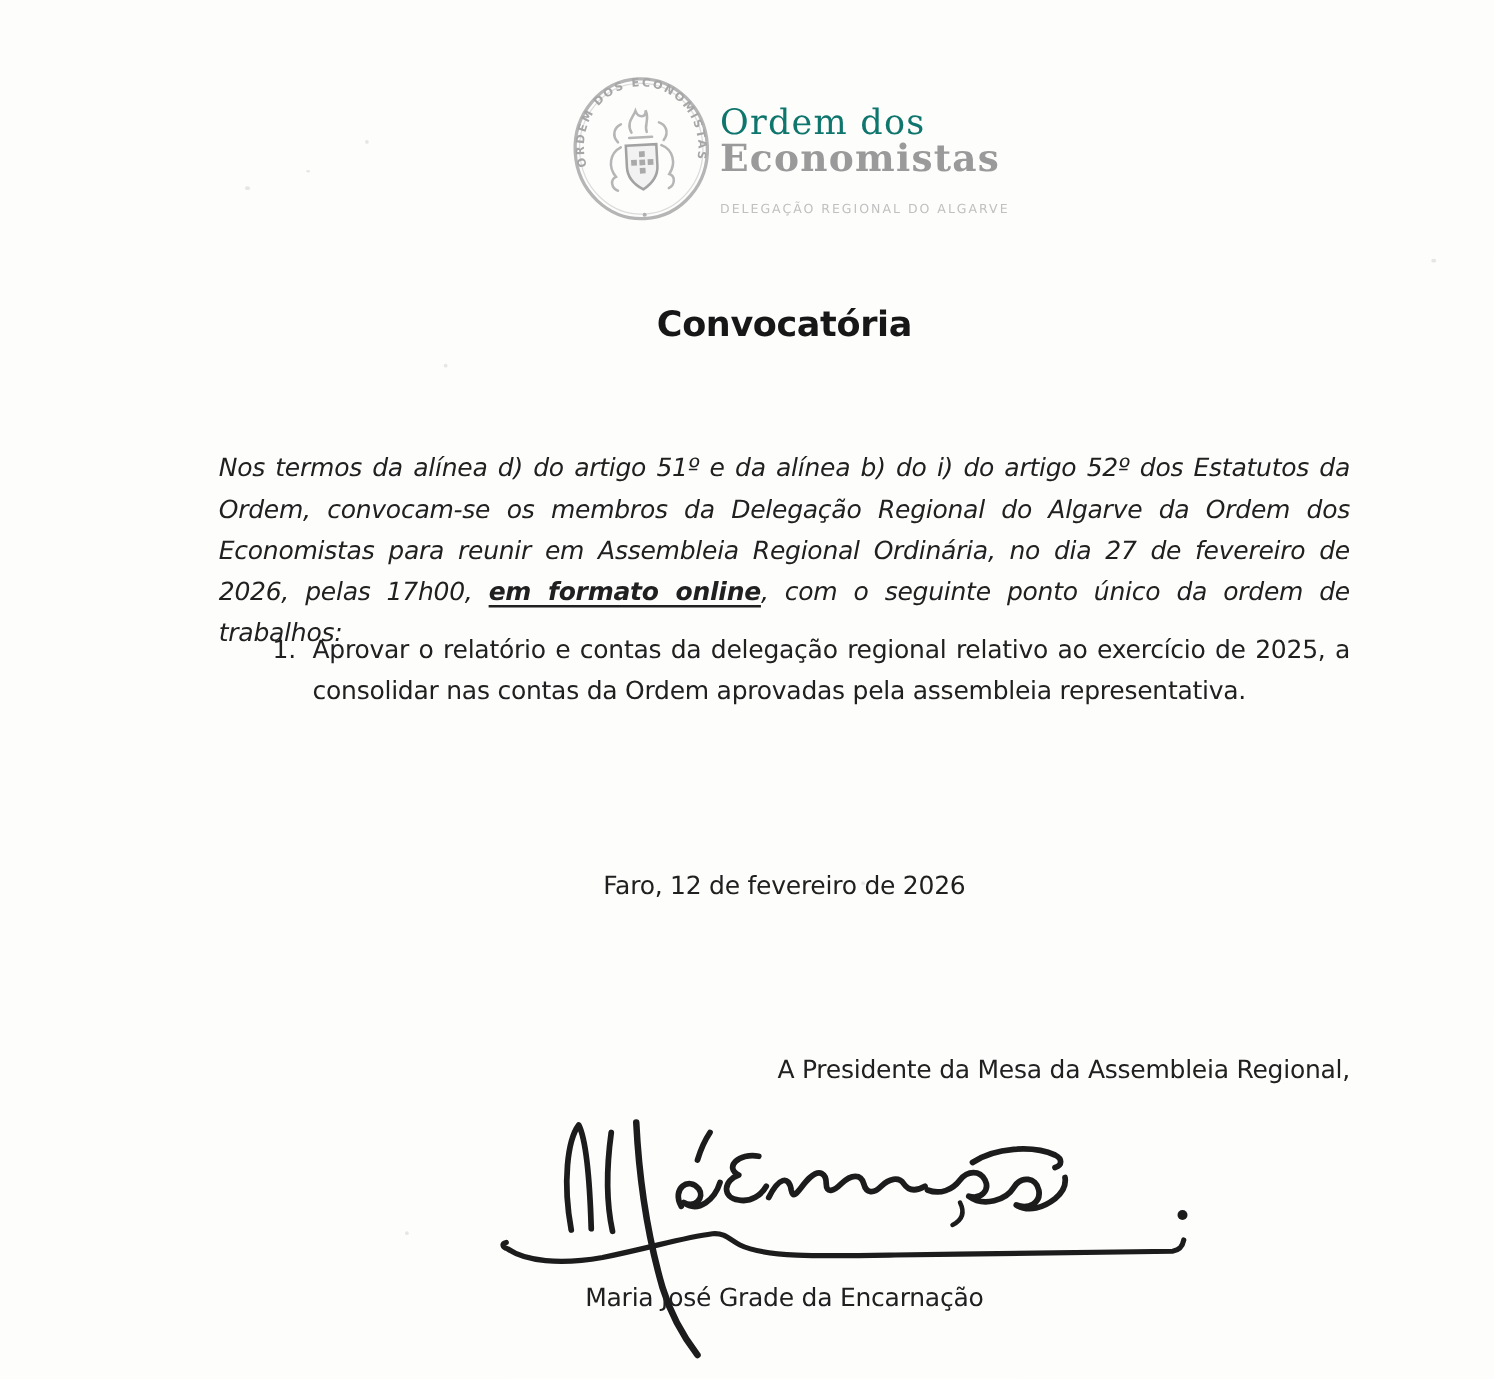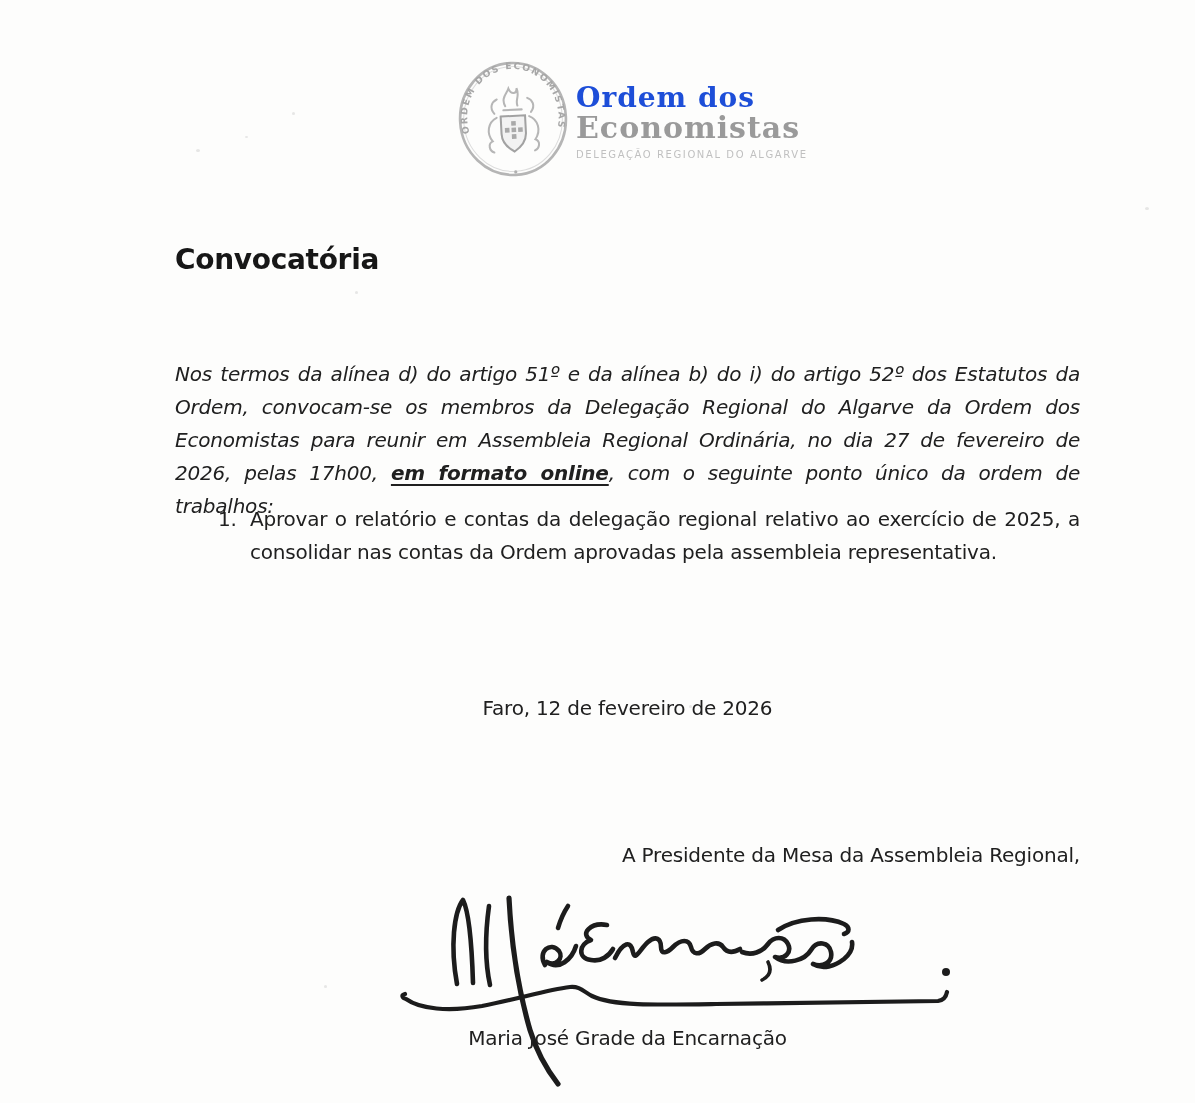--- a/index.html
+++ b/index.html
@@ -12,35 +12,35 @@
     font-family: "DejaVu Sans", "Liberation Sans", sans-serif;
     color: #202020;
   }
   .abs { position: absolute; }
 
   
   .seal { left: 456px; top: 60px; width: 114px; height: 118px; transform: rotate(-3deg); }
   .wordmark { left: 576px; top: 84px; width: 240px; }
   .wordmark-line1 {
     font-family: "DejaVu Serif", "Liberation Serif", serif;
-    font-size: 28px; line-height: 28px; color: #1d4ed8; letter-spacing: 1px; font-weight: bold;
+    font-size: 28px; line-height: 28px; color: #0f766e; letter-spacing: 1px;
   }
   .wordmark-line2 {
     font-family: "DejaVu Serif", "Liberation Serif", serif;
     font-weight: 700; font-size: 30px; line-height: 32px; color: #9a9a9a; letter-spacing: 1px;
   }
   .wordmark-tagline {
-    margin-top: 5px;
+    margin-top: 18px;
     font-size: 10px; line-height: 11px; color: #c0c0c0; letter-spacing: 1.6px;
   }
 
   
   .doc-title {
     left: 175px; top: 243px; width: 905px;
-    font-weight: 700; font-size: 28px; line-height: 34px;
+    text-align: center; font-weight: 700; font-size: 28px; line-height: 34px;
     color: #171717; letter-spacing: -0.3px;
   }
   .bodytext {
     font-size: 20px; line-height: 33px; letter-spacing: -0.2px;
     text-align: justify;
   }
   .para1 { left: 175px; top: 338px; width: 905px; font-style: italic; }
   .emph  { font-weight: 700; text-decoration: underline; text-decoration-thickness: 2px; text-underline-offset: 4px; }
   .agenda { left: 175px; top: 503px; width: 905px; display: flex; }
   .agenda-number { width: 32px; margin-left: 43px; flex: none; text-align: left; }

